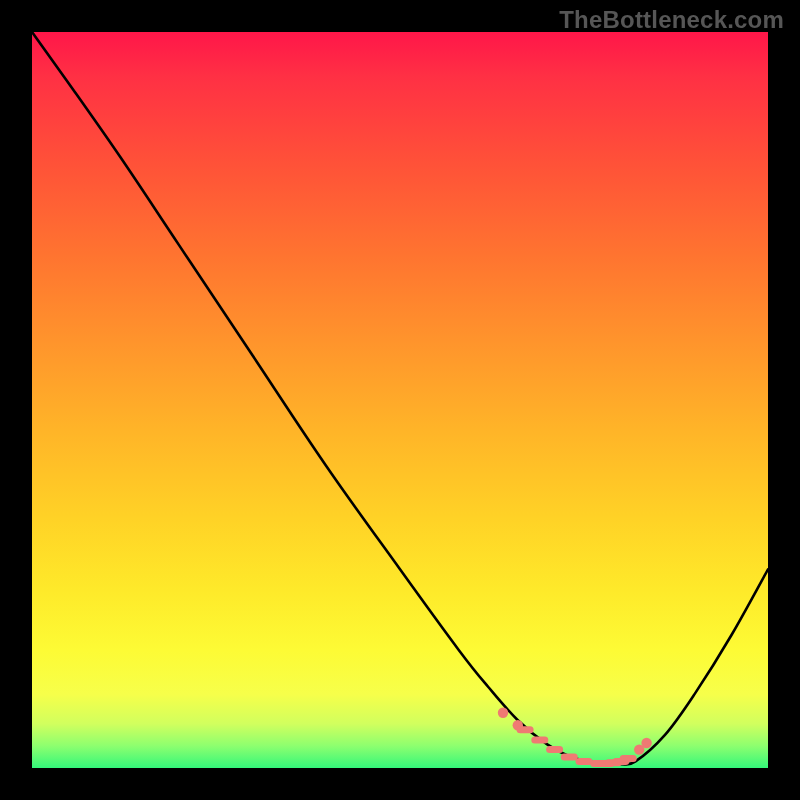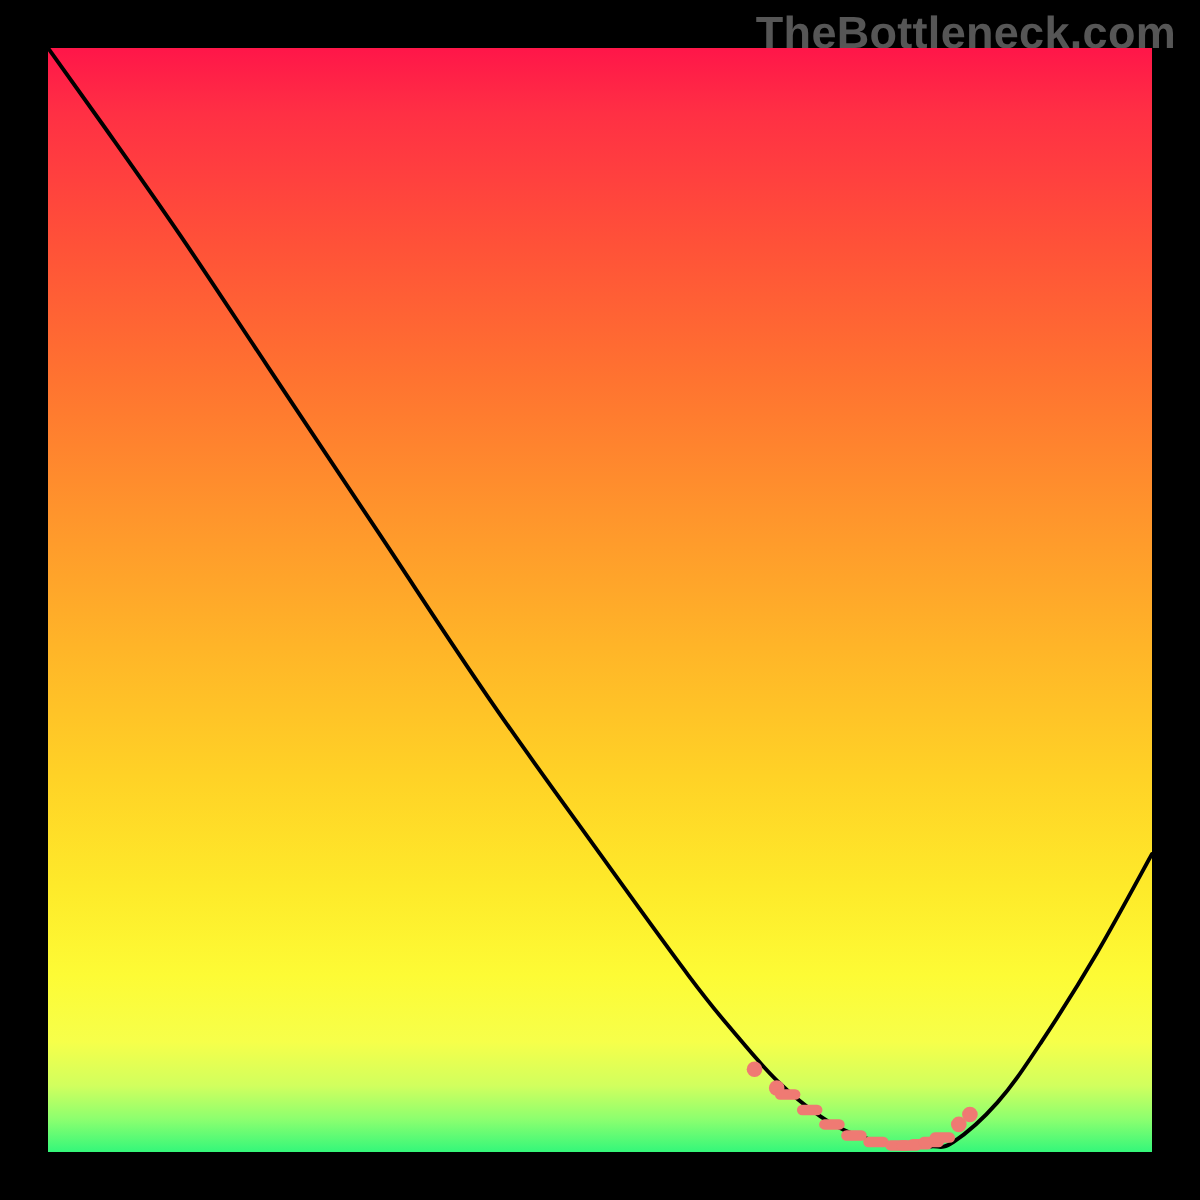--- a/index.html
+++ b/index.html
@@ -8,21 +8,21 @@
     position: relative;
     width: 800px;
     height: 800px;
     background: #000;
   }
   .watermark {
     position: absolute;
     top: 6px;
     right: 16px;
     font-family: Arial, Helvetica, sans-serif;
-    font-size: 30px;
+    font-size: 24px;
     font-weight: 600;
     color: #565656;
     letter-spacing: 0.2px;
     user-select: none;
   }
   .plot {
     position: absolute;
     left: 32px;
     top: 32px;
     width: 736px;

